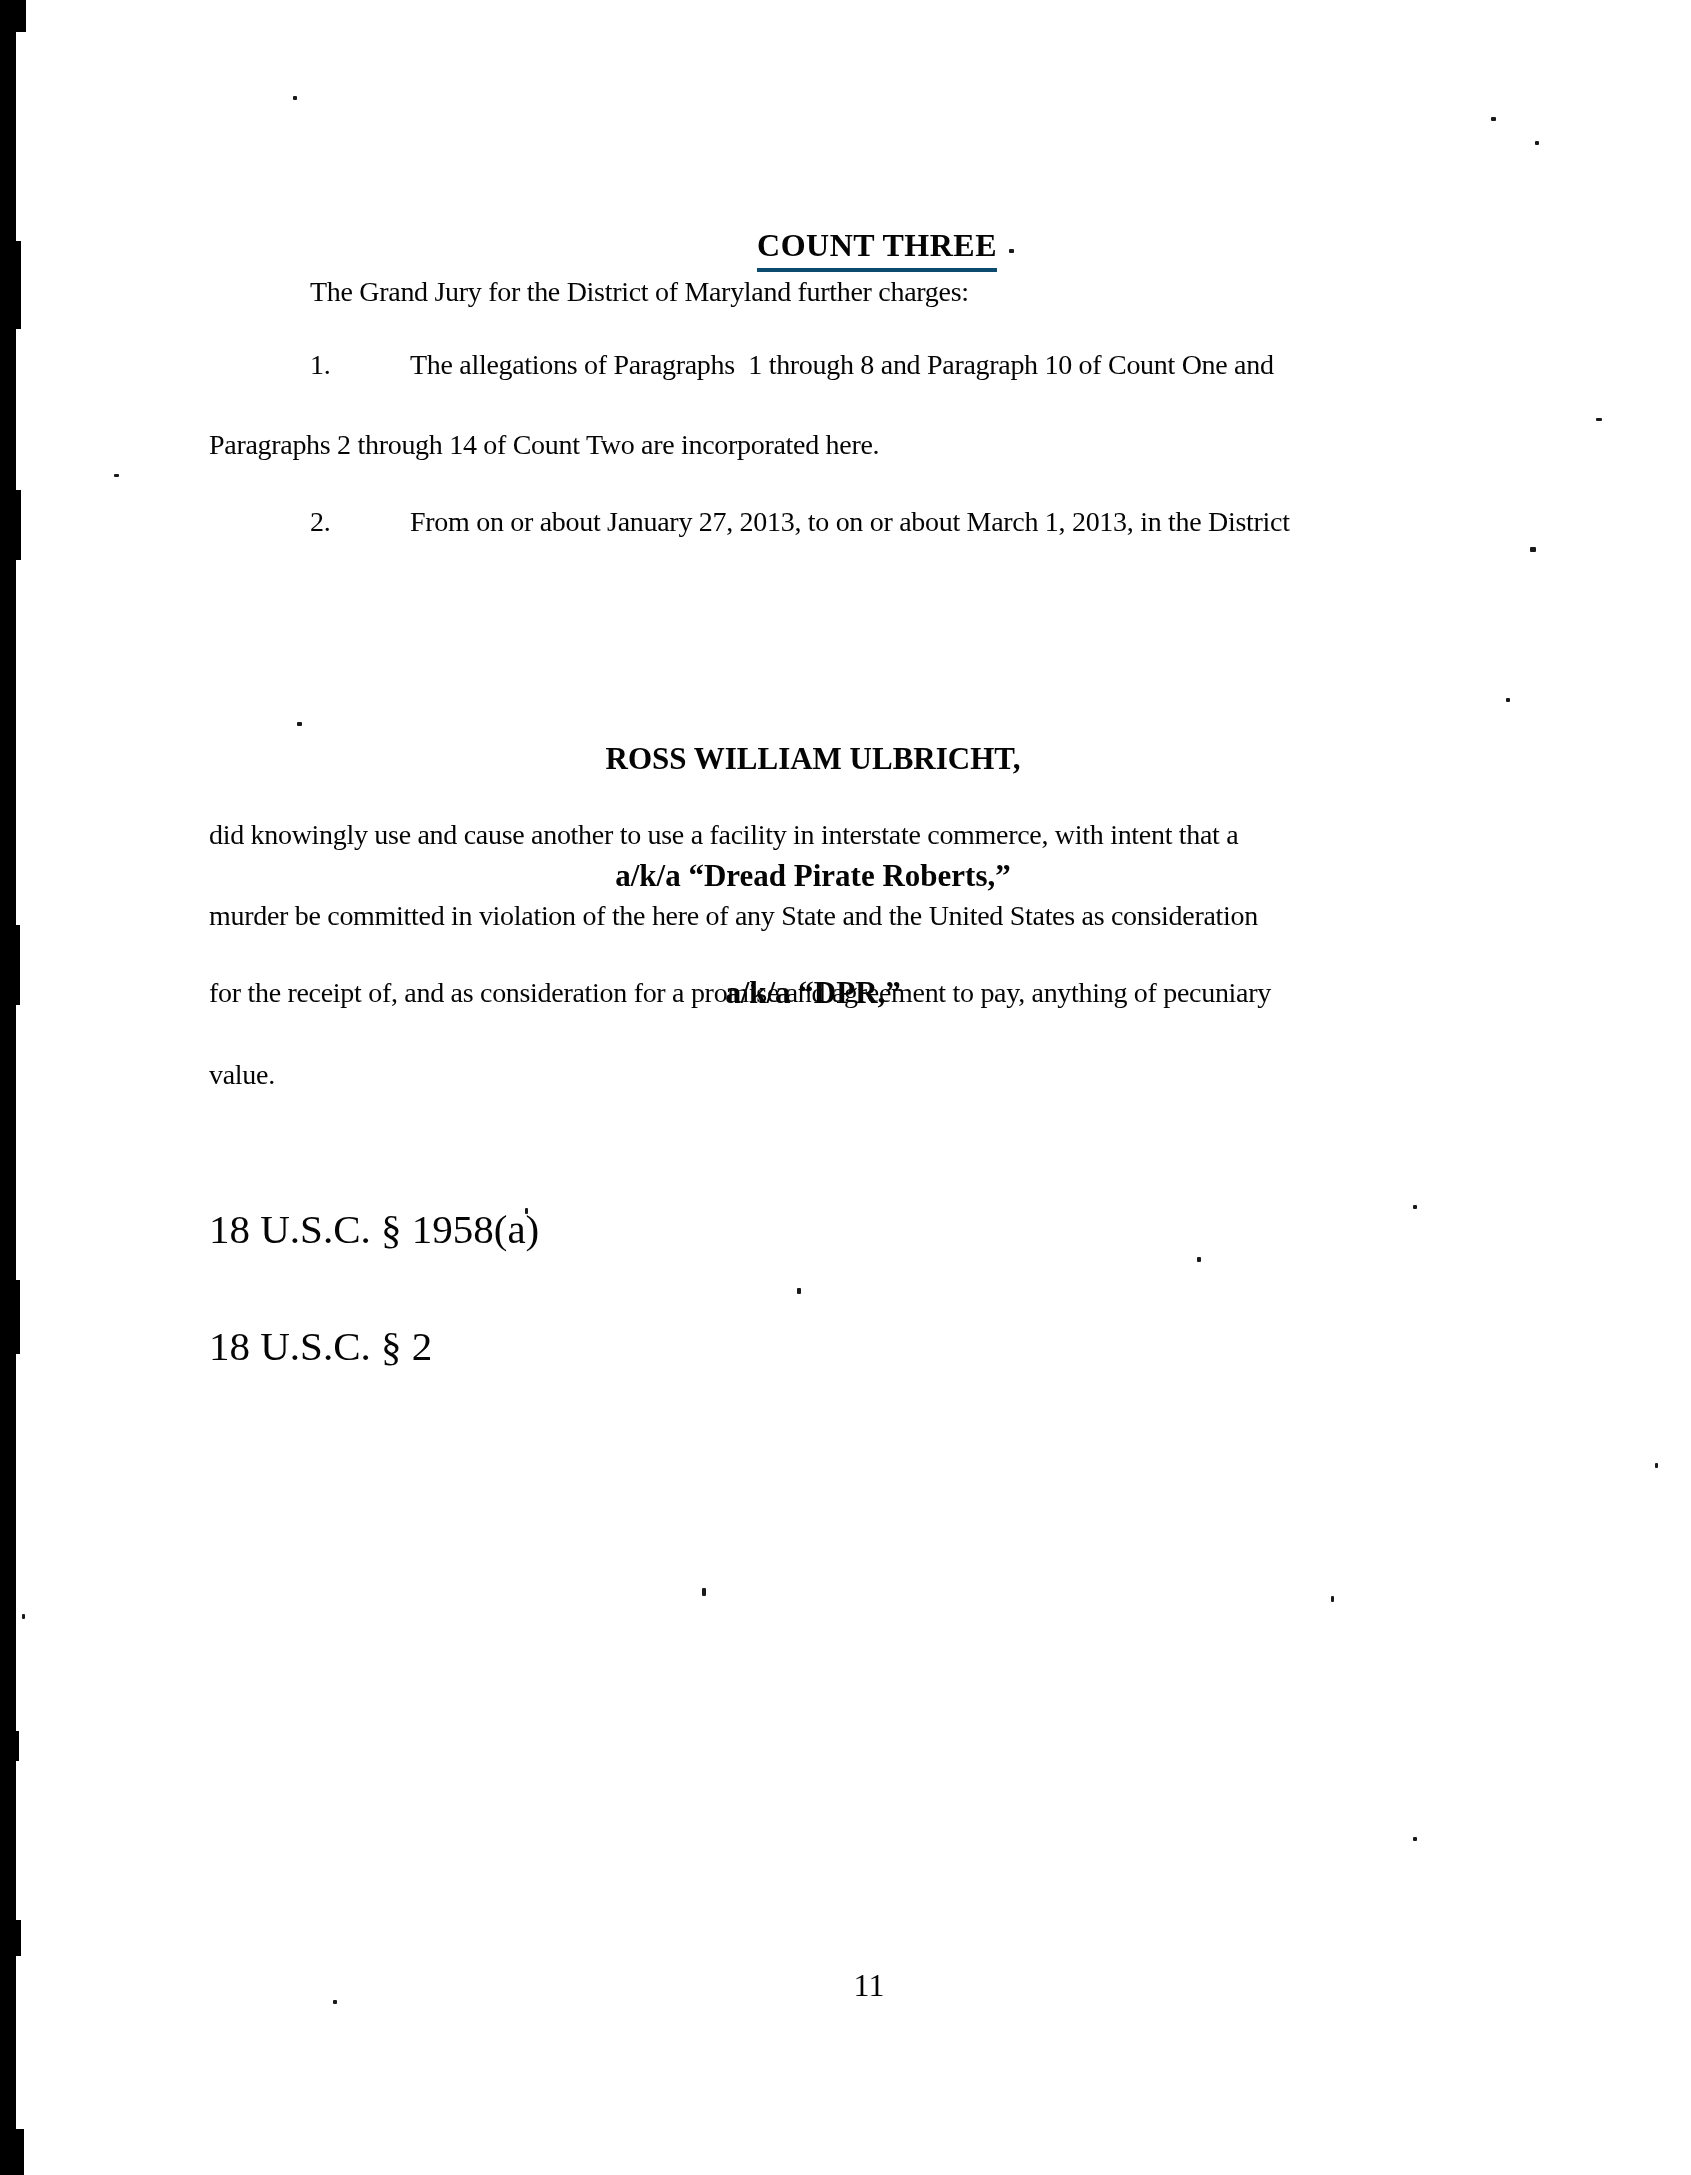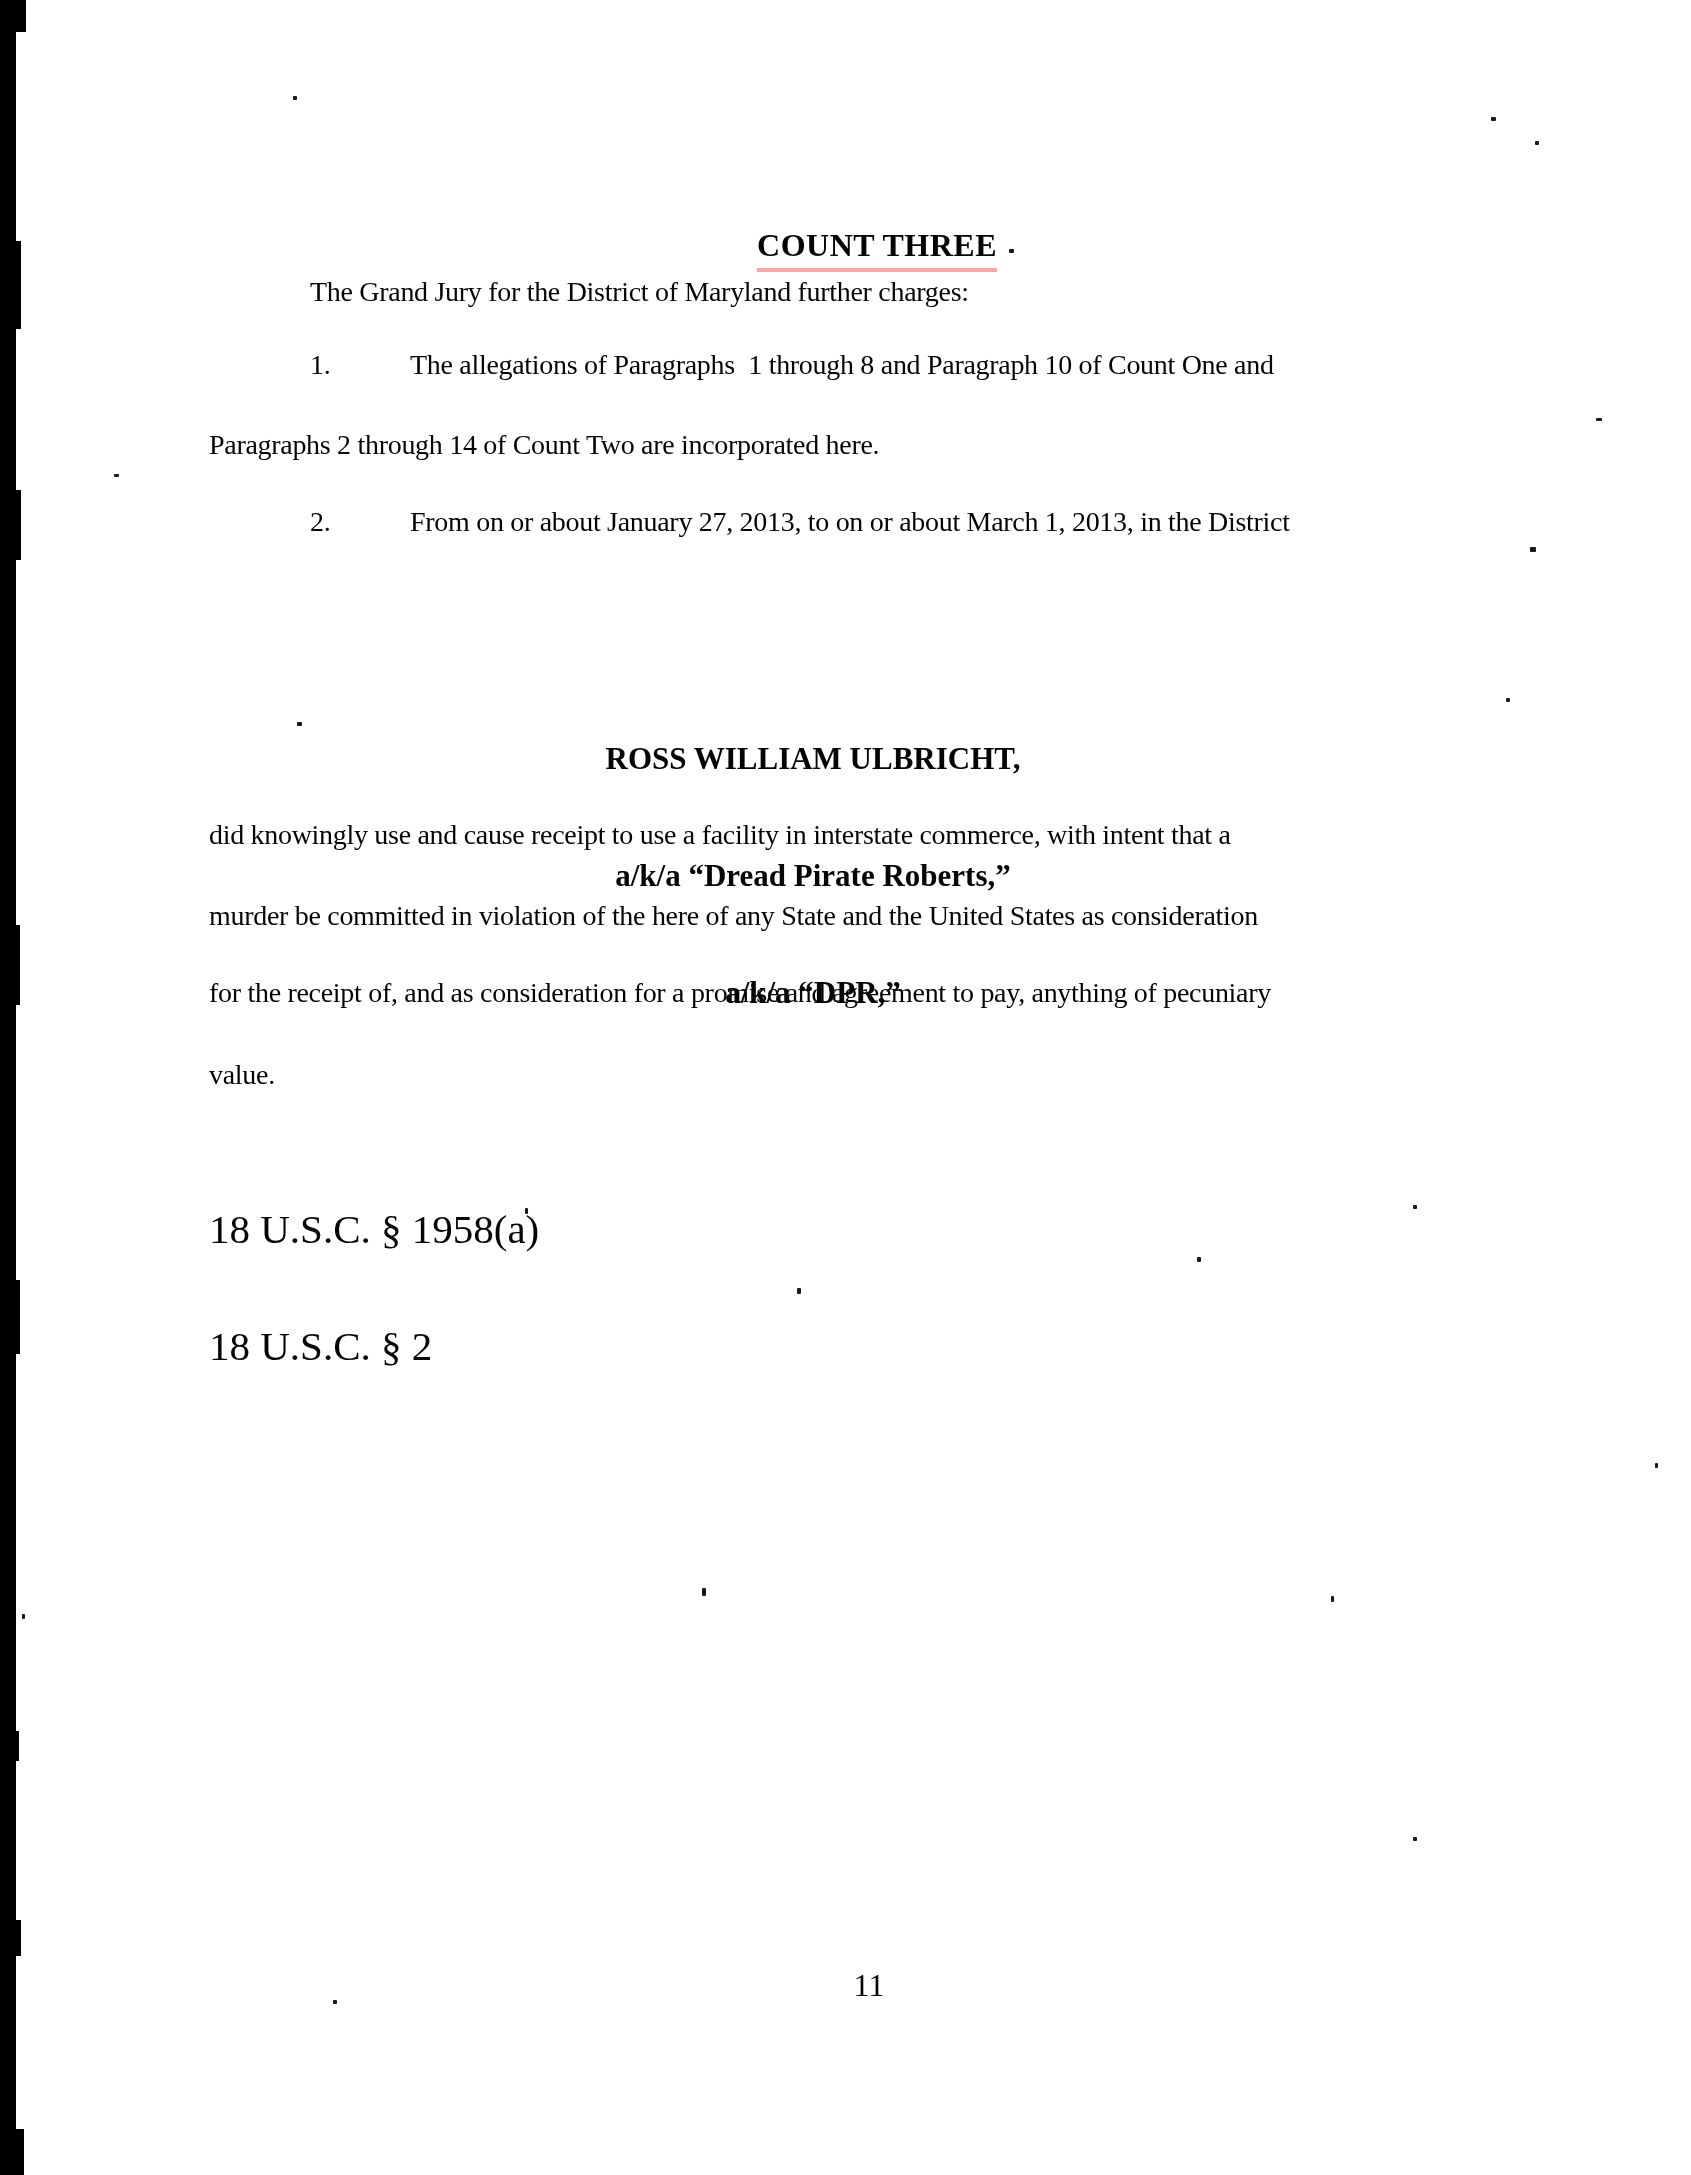--- a/index.html
+++ b/index.html
@@ -46,21 +46,21 @@
     text-align: center;
     font-size: 32px;
     line-height: 38px;
     white-space: pre;
   }
   .title-wrap { left: 224px; top: 188px; }
   .title-text {
     display: inline-block;
     font-weight: bold;
     padding-bottom: 4px;
-    border-bottom: 4px solid #fca5a5;
+    border-bottom: 4px solid #0c4a6e;
     letter-spacing: 0.5px;
   }
   .name-wrap {
     left: 176px; top: 661px;
     font-weight: bold;
     font-size: 31px;
     line-height: 39px;
   }
   .statutes {
     position: absolute;
@@ -103,21 +103,21 @@
   <div class="line" style="top:426px"><span>Paragraphs 2 through 14 of Count Two are incorporated here.</span></div>
 
   <div class="line" style="top:503px"><span class="pnum">2.</span><span>From on or about January 27, 2013, to on or about March 1, 2013, in the District</span></div>
 
   <div class="centered name-wrap">
     <div>ROSS WILLIAM ULBRICHT,</div>
     <div>a/k/a “Dread Pirate Roberts,”</div>
     <div>a/k/a “DPR,”</div>
   </div>
 
-  <div class="line" style="top:816px"><span>did knowingly use and cause receipt to use a facility in interstate commerce, with intent that a</span></div>
+  <div class="line" style="top:816px"><span>did knowingly use and cause another to use a facility in interstate commerce, with intent that a</span></div>
   <div class="line" style="top:897px"><span>murder be committed in violation of the here of any State and the United States as consideration</span></div>
   <div class="line" style="top:974px"><span>for the receipt of, and as consideration for a promise and agreement to pay, anything of pecuniary</span></div>
   <div class="line" style="top:1056px"><span>value.</span></div>
 
   <div class="statutes">
     <div>18 U.S.C. § 1958(a)</div>
     <div>18 U.S.C. § 2</div>
   </div>
 
   <div class="centered pageno-wrap">

